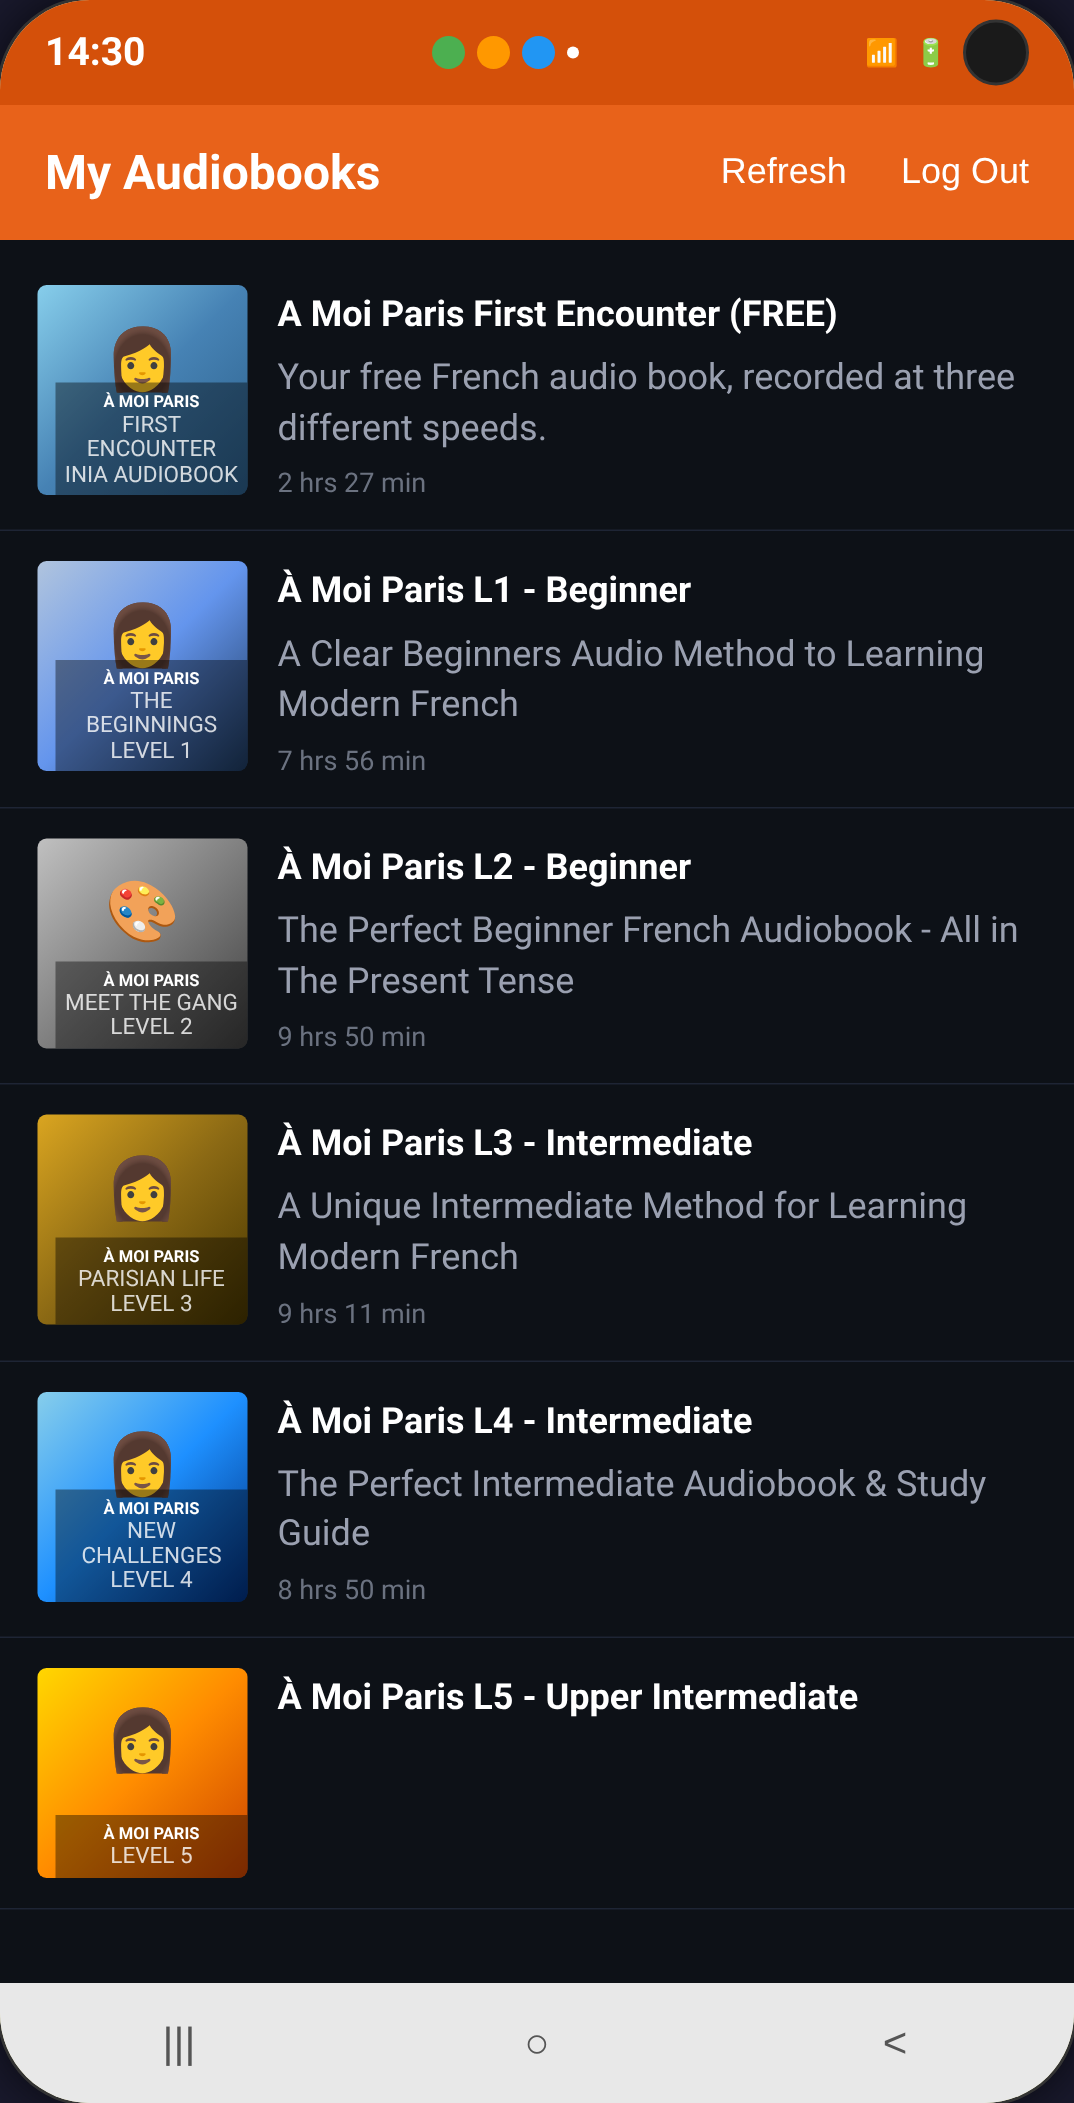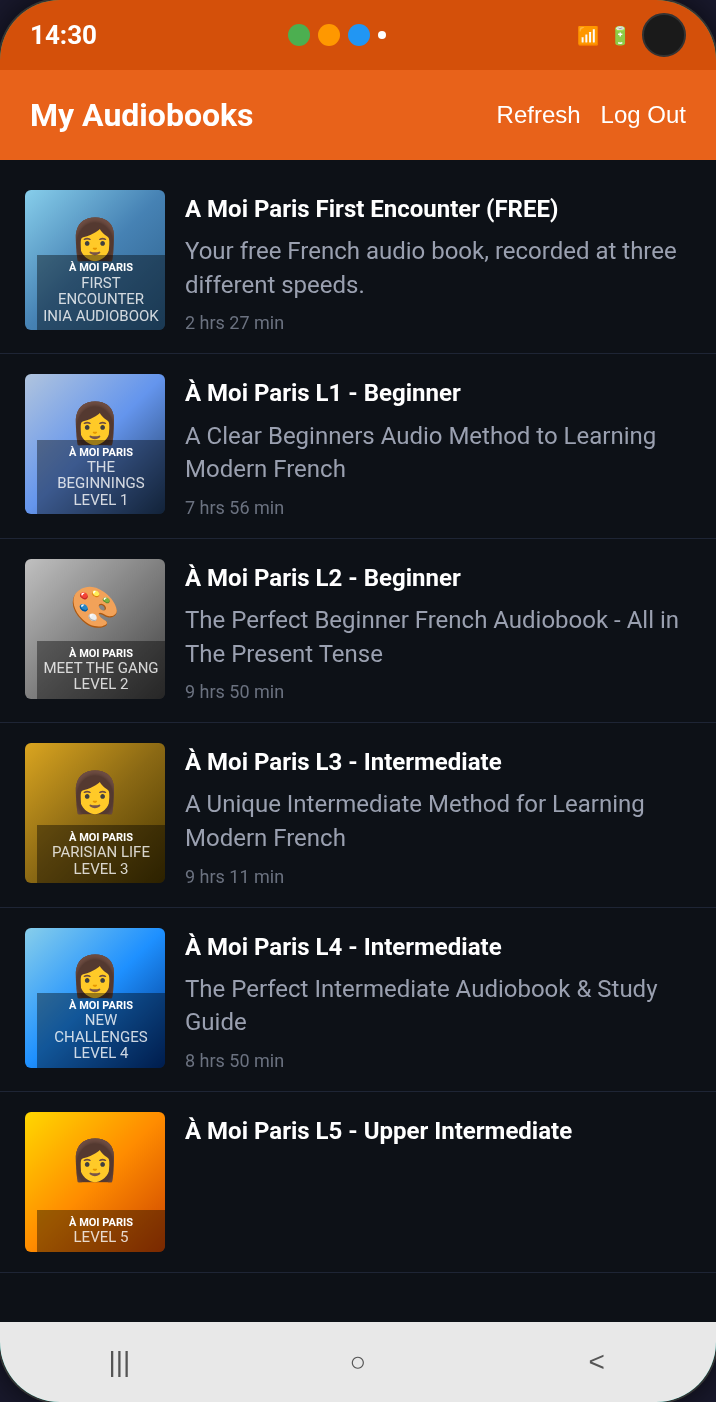--- a/index.html
+++ b/index.html
@@ -21,21 +21,21 @@
       position: relative;
       overflow: hidden;
       box-shadow: 0 0 0 2px #333, 0 0 40px rgba(0,0,0,0.8);
     }
 
     .phone-inner {
       width: 100%;
       height: 100%;
       border-radius: 32px;
       overflow: hidden;
-      background: #14b8a6;
+      background: #fef9c3;
       display: flex;
       flex-direction: column;
     }
 
     
     .status-bar {
       background: #d4500a;
       height: 70px;
       display: flex;
       align-items: center;
@@ -120,21 +120,21 @@
     }
 
     .app-title {
       color: white;
       font-size: 32px;
       font-weight: bold;
     }
 
     .header-actions {
       display: flex;
-      gap: 20px;
+      gap: 36px;
     }
 
     .header-btn {
       color: white;
       font-size: 24px;
       font-weight: 500;
       cursor: pointer;
       background: none;
       border: none;
     }

